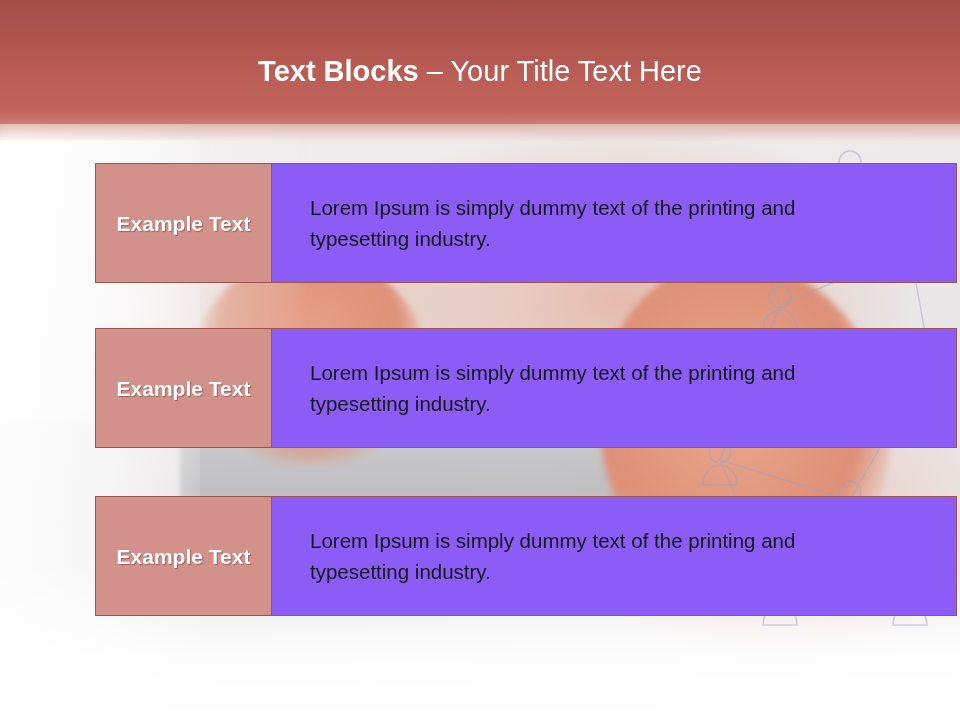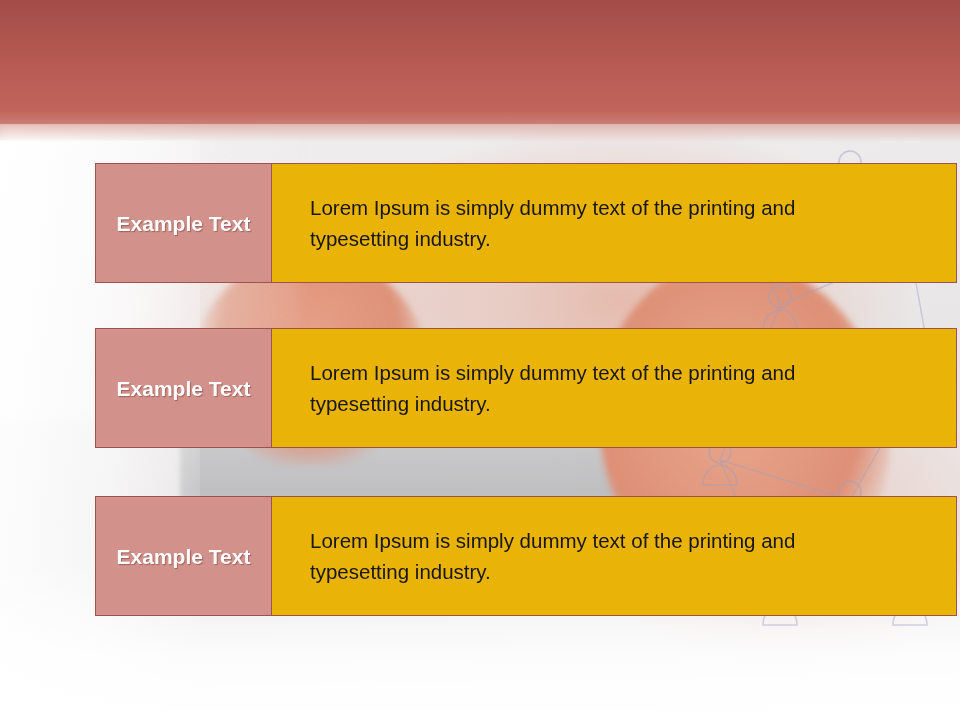--- a/index.html
+++ b/index.html
@@ -162,21 +162,21 @@
     color: #ffffff;
     font-weight: bold;
     font-size: 21px;
     line-height: 31px;
     padding: 0 10px;
     text-shadow: 1px 1px 1px rgba(120,60,55,0.55);
   }
 
   .row-body {
     flex: 1 1 auto;
-    background: #eab308;
+    background: #8b5cf6;
     display: flex;
     align-items: center;
     padding: 0 26px 0 38px;
     box-sizing: border-box;
   }
   .row-text {
     color: #171717;
     font-size: 20.5px;
     line-height: 31px;
     max-width: 500px;
@@ -246,20 +246,23 @@
         <g>
           <circle cx="120" cy="462" r="11"></circle>
           <path d="M103 495 a17 20 0 0 1 34 0 z"></path>
         </g>
       </g>
     </svg>
   </div>
 
   <div class="header"></div>
   <div class="header-fade"></div>
+  <div class="header-title">
+    <span class="bold">Text Blocks</span><span class="light"> – </span><span class="light">Your Title Text Here</span>
+  </div>
 
   <div class="row" id="row-0">
     <div class="row-label">Example Text</div>
     <div class="row-body">
       <div class="row-text">Lorem Ipsum is simply dummy text of the printing and typesetting industry.</div>
     </div>
   </div>
 
   <div class="row" id="row-1">
     <div class="row-label">Example Text</div>

